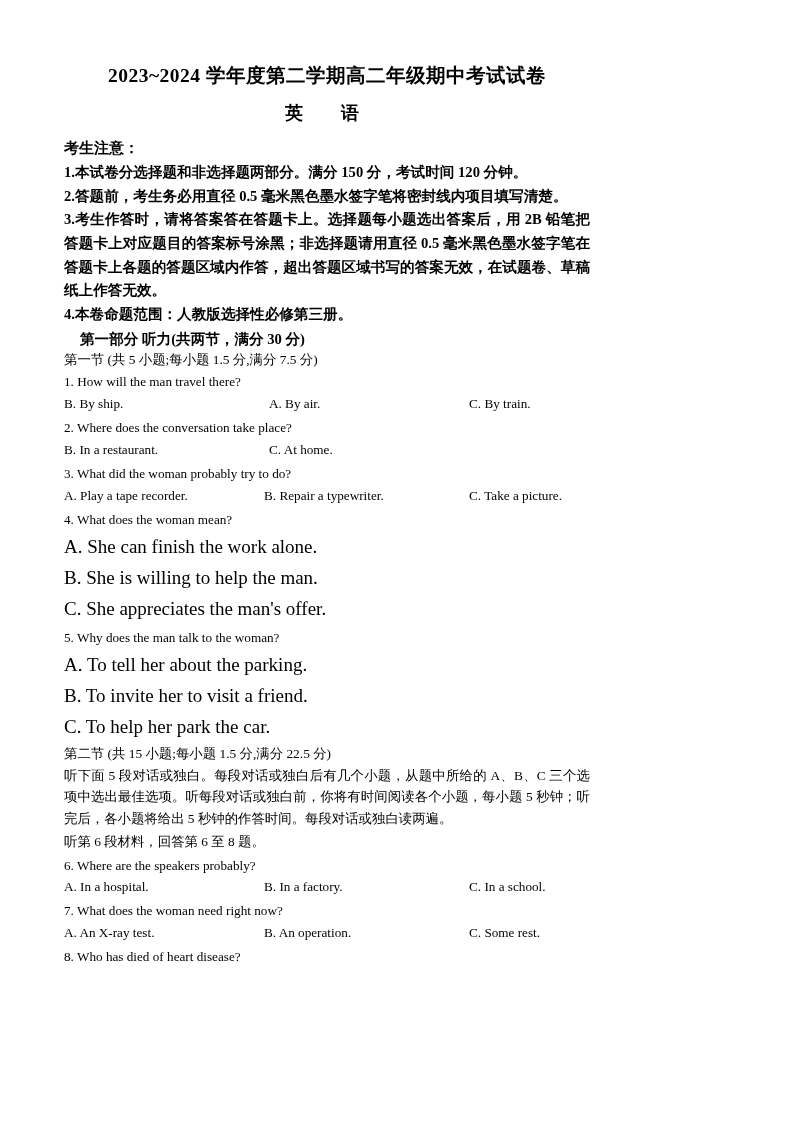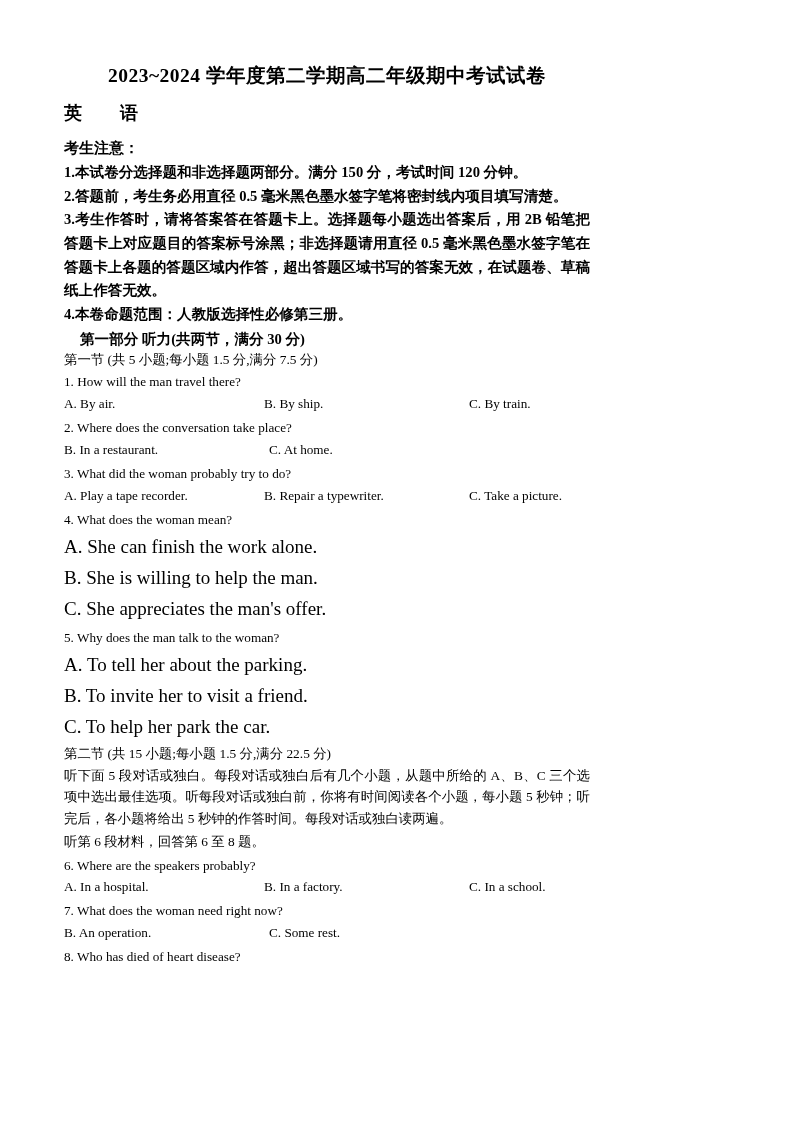--- a/index.html
+++ b/index.html
@@ -22,20 +22,21 @@
   }
   .doc-title {
     text-align: center;
     font-size: 19.5px;
     font-weight: bold;
     letter-spacing: 0.5px;
     margin: 10px 0 0 0;
     font-family: "Liberation Serif", "DejaVu Serif", serif;
   }
   .subject-title {
+    text-align: center;
     font-size: 18px;
     font-weight: bold;
     margin: 12px 0 14px 0;
     letter-spacing: 10px;
   }
   .notice-head {
     font-size: 15px;
     font-weight: bold;
     margin: 2px 0 3px 0;
   }
@@ -97,22 +98,22 @@
   <div class="notice-line">2.答题前，考生务必用直径 0.5 毫米黑色墨水签字笔将密封线内项目填写清楚。</div>
   <div class="notice-line">3.考生作答时，请将答案答在答题卡上。选择题每小题选出答案后，用 2B 铅笔把答题卡上对应题目的答案标号涂黑；非选择题请用直径 0.5 毫米黑色墨水签字笔在答题卡上各题的答题区域内作答，超出答题区域书写的答案无效，在试题卷、草稿纸上作答无效。</div>
   <div class="notice-line">4.本卷命题范围：人教版选择性必修第三册。</div>
 
   <div class="part-head">第一部分 听力(共两节，满分 30 分)</div>
 
   <div class="section-head">第一节 (共 5 小题;每小题 1.5 分,满分 7.5 分)</div>
 
   <div class="q">1. How will the man travel there?</div>
   <div class="opts">
+    <span class="op op2">B. By ship.</span>
     <span class="op op1">A. By air.</span>
-    <span class="op op2">B. By ship.</span>
     <span class="op op3">C. By train.</span>
   </div>
 
   <div class="q">2. Where does the conversation take place?</div>
   <div class="opts">
     <span class="op op2">B. In a restaurant.</span>
     <span class="op op3">C. At home.</span>
   </div>
 
   <div class="q">3. What did the woman probably try to do?</div>
@@ -138,19 +139,20 @@
 
   <div class="q">6. Where are the speakers probably?</div>
   <div class="opts">
     <span class="op op1">A. In a hospital.</span>
     <span class="op op2">B. In a factory.</span>
     <span class="op op3">C. In a school.</span>
   </div>
 
   <div class="q">7. What does the woman need right now?</div>
   <div class="opts">
+    <span class="op op1">A. An X-ray test.</span>
     <span class="op op2">B. An operation.</span>
     <span class="op op3">C. Some rest.</span>
   </div>
 
   <div class="q">8. Who has died of heart disease?</div>
 
 </div>
 
 </body></html>

